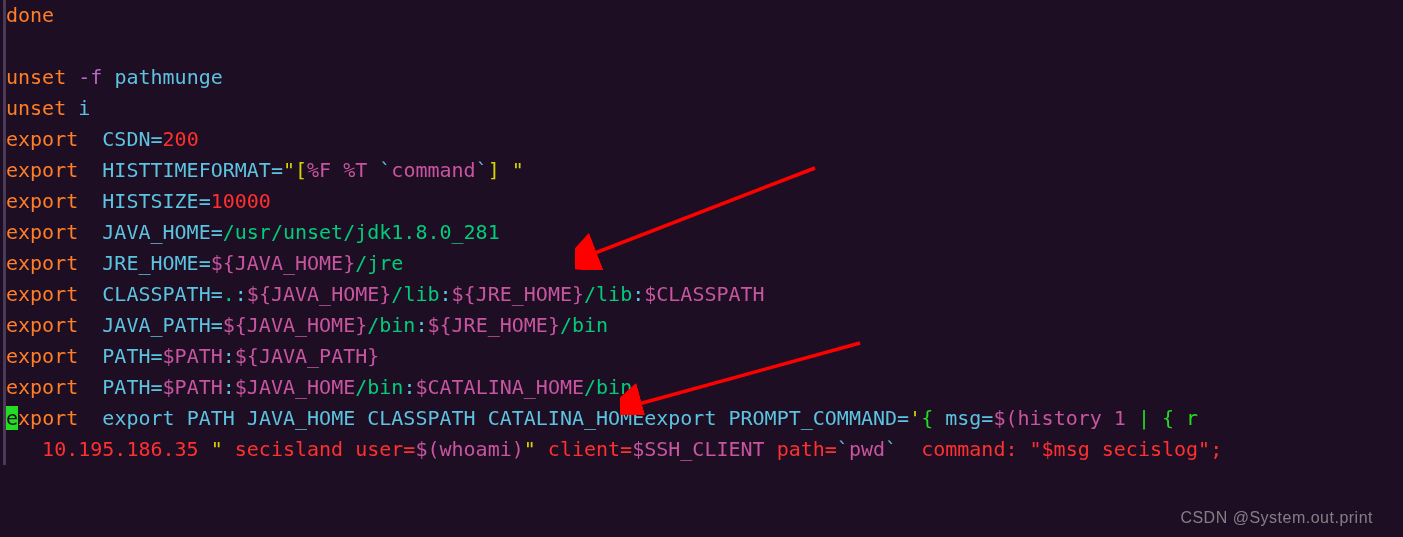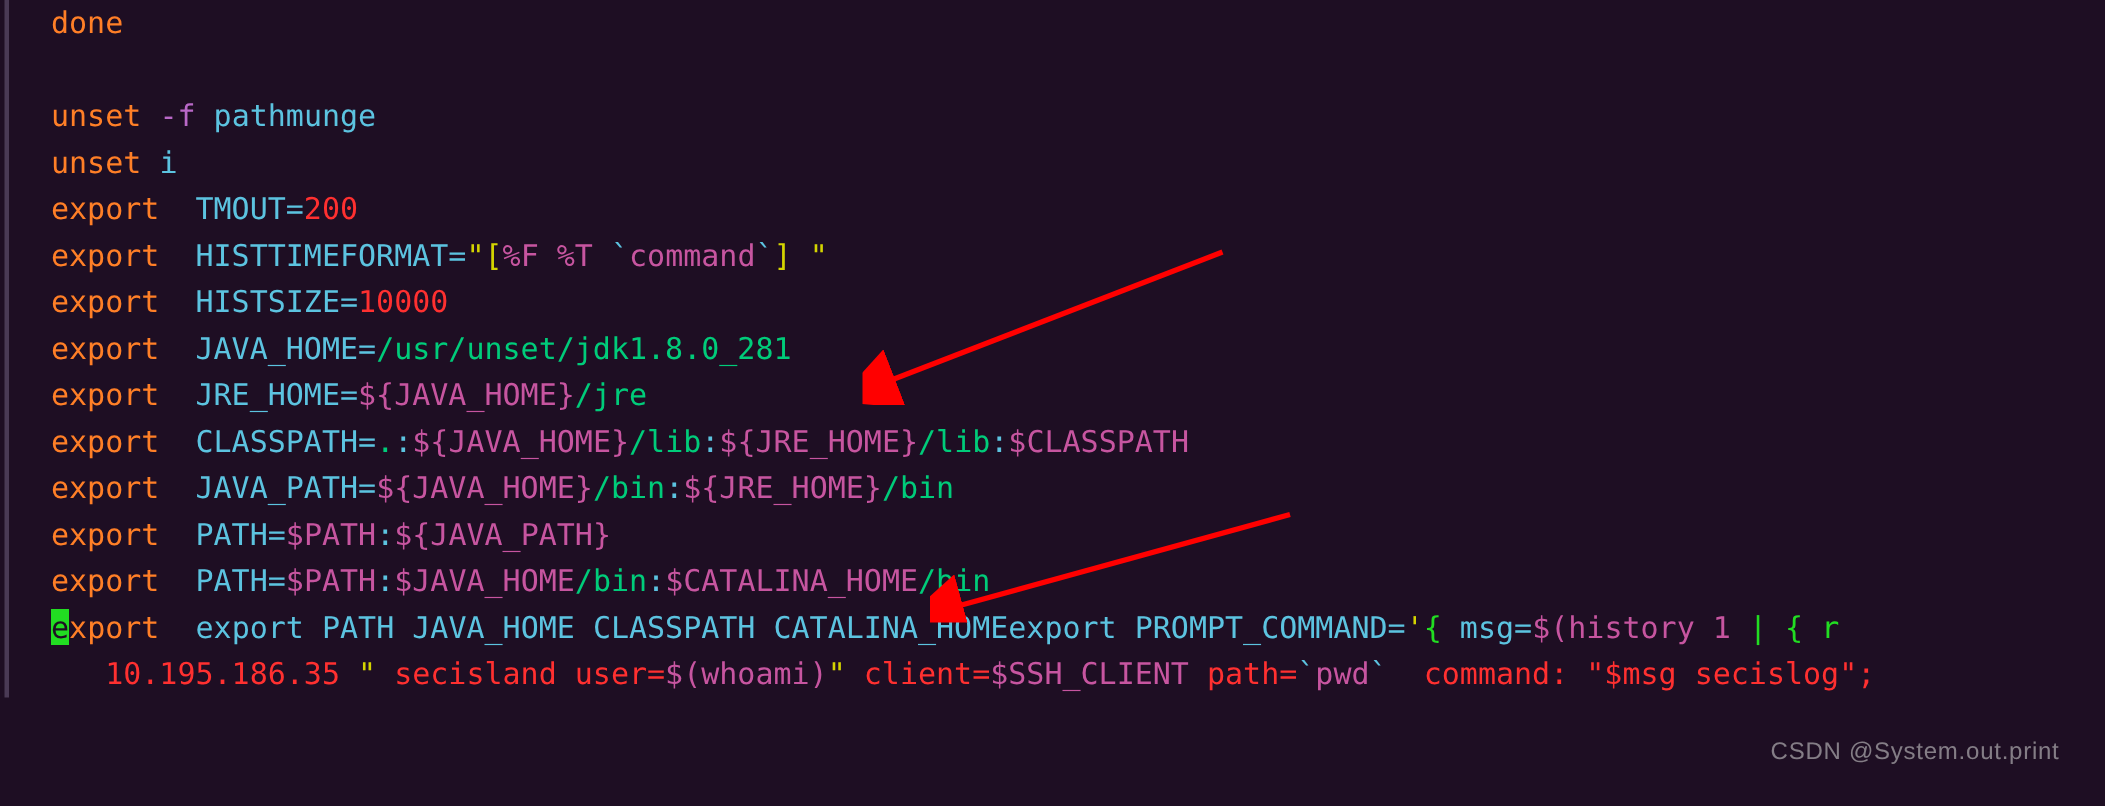--- a/index.html
+++ b/index.html
@@ -9,21 +9,20 @@
       font-size: 20px;
       line-height: 1.55;
       color: #c0c0c0;
       padding: 0;
       overflow: hidden;
       position: relative;
       width: 1403px;
       height: 537px;
     }
     .editor {
-      padding-left: 28px;
       border-left: 3px solid #4a3a55;
       margin-left: 3px;
       position: relative;
     }
     .line { white-space: pre; }
     .kw-orange { color: #ff7f27; }
     .kw-purple { color: #b968c7; }
     .kw-cyan { color: #5cc3e0; }
     .kw-devgreen { color: #00cc7a; }
     .kw-magenta { color: #c755a0; text-align: center; }
@@ -31,36 +30,36 @@
     .kw-yellow { color: #d4d400; }
     .kw-brightgreen { color: #22dd22; }
     .cursor-bg { background: #22dd22; color: #1e0e23; }
     .arrow {
       position: absolute;
       pointer-events: none;
     }
     .watermark {
       position: absolute;
       right: 30px;
-      bottom: 22px;
+      bottom: 6px;
       color: rgba(200,200,200,0.6);
       font-size: 16px;
       font-family: sans-serif;
       letter-spacing: 0.5px;
     }
   </style>
 </head>
 <body>
 
 <div class="editor">
   <div class="line"><span class="kw-orange">done</span></div>
   <div class="line"> </div>
   <div class="line"><span class="kw-orange">unset</span><span class="kw-purple"> -f</span><span class="kw-cyan"> pathmunge</span></div>
   <div class="line"><span class="kw-orange">unset</span><span class="kw-cyan"> i</span></div>
-  <div class="line"><span class="kw-orange">export</span><span class="kw-cyan">  TMOUT=</span><span class="kw-red">200</span></div>
+  <div class="line"><span class="kw-orange">export</span><span class="kw-cyan">  CSDN=</span><span class="kw-red">200</span></div>
   <div class="line"><span class="kw-orange">export</span><span class="kw-cyan">  HISTTIMEFORMAT=</span><span class="kw-yellow">"[</span><span class="kw-magenta">%F %T</span><span class="kw-cyan"> `</span><span class="kw-magenta">command</span><span class="kw-cyan">`</span><span class="kw-yellow">] "</span></div>
   <div class="line"><span class="kw-orange">export</span><span class="kw-cyan">  HISTSIZE=</span><span class="kw-red">10000</span></div>
   <div class="line"><span class="kw-orange">export</span><span class="kw-cyan">  JAVA_HOME=</span><span class="kw-devgreen">/usr/unset/jdk1.8.0_281</span></div>
   <div class="line"><span class="kw-orange">export</span><span class="kw-cyan">  JRE_HOME=</span><span class="kw-magenta">${JAVA_HOME}</span><span class="kw-devgreen">/jre</span></div>
   <div class="line"><span class="kw-orange">export</span><span class="kw-cyan">  CLASSPATH=</span><span class="kw-devgreen">.</span><span class="kw-cyan">:</span><span class="kw-magenta">${JAVA_HOME}</span><span class="kw-devgreen">/lib</span><span class="kw-cyan">:</span><span class="kw-magenta">${JRE_HOME}</span><span class="kw-devgreen">/lib</span><span class="kw-cyan">:</span><span class="kw-magenta">$CLASSPATH</span></div>
   <div class="line"><span class="kw-orange">export</span><span class="kw-cyan">  JAVA_PATH=</span><span class="kw-magenta">${JAVA_HOME}</span><span class="kw-devgreen">/bin</span><span class="kw-cyan">:</span><span class="kw-magenta">${JRE_HOME}</span><span class="kw-devgreen">/bin</span></div>
   <div class="line"><span class="kw-orange">export</span><span class="kw-cyan">  PATH=</span><span class="kw-magenta">$PATH</span><span class="kw-cyan">:</span><span class="kw-magenta">${JAVA_PATH}</span></div>
   <div class="line"><span class="kw-orange">export</span><span class="kw-cyan">  PATH=</span><span class="kw-magenta">$PATH</span><span class="kw-cyan">:</span><span class="kw-magenta">$JAVA_HOME</span><span class="kw-devgreen">/bin</span><span class="kw-cyan">:</span><span class="kw-magenta">$CATALINA_HOME</span><span class="kw-devgreen">/bin</span></div>
   <div class="line"><span class="cursor-bg">e</span><span class="kw-orange">xport</span><span class="kw-cyan">  export PATH JAVA_HOME CLASSPATH CATALINA_HOMEexport PROMPT_COMMAND=</span><span class="kw-yellow">'</span><span class="kw-brightgreen">{</span><span class="kw-cyan"> msg=</span><span class="kw-magenta">$(history 1 </span><span class="kw-brightgreen">|</span><span class="kw-brightgreen"> { r</span></div>
   <div class="line"><span class="kw-red">   10.195.186.35 </span><span class="kw-yellow">"</span><span class="kw-red"> secisland user=</span><span class="kw-magenta">$(whoami)</span><span class="kw-yellow">"</span><span class="kw-red"> client=</span><span class="kw-magenta">$SSH_CLIENT</span><span class="kw-red"> path=</span><span class="kw-cyan">`</span><span class="kw-magenta">pwd</span><span class="kw-cyan">`</span><span class="kw-red">  command: </span><span class="kw-red">"$msg secislog";</span></div>

